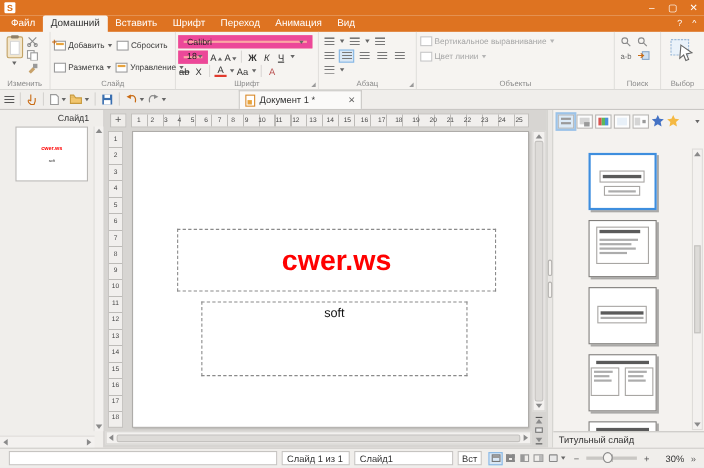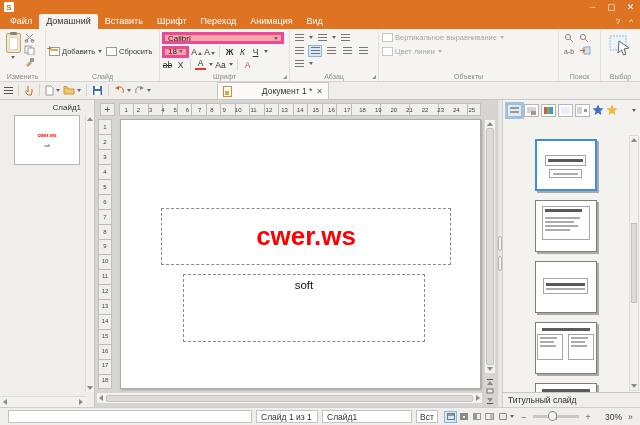--- a/index.html
+++ b/index.html
@@ -18,21 +18,21 @@
 .ribbon{height:53px;background:#F6F4F1;border-bottom:1px solid #D8D6D3;display:flex}
 .rgroup{position:relative;height:100%;border-right:1px solid #E2E0DD;padding:2px 2px 11px}
 .rglabel{position:absolute;bottom:1px;left:0;right:0;text-align:center;font-size:7px;color:#8B8B8B;white-space:nowrap}
 .launcher{position:absolute;bottom:2px;right:2px;width:0;height:0;border-left:4px solid transparent;border-bottom:4px solid #9a9a9a}
 .rrow{display:flex;align-items:center;height:13px;gap:2px}
 .rbtn{display:flex;align-items:center;gap:2px;font-size:7.5px;color:#3b3b3b;padding:0 1px;white-space:nowrap}
 .rbtn.dis{color:#A6A6A6}
 .dd{width:0;height:0;border-left:2.5px solid transparent;border-right:2.5px solid transparent;border-top:3px solid #666;margin-left:1px;flex:0 0 auto}
 .dis .dd{border-top-color:#b5b5b5}
 .ddup{width:0;height:0;border-left:2.5px solid transparent;border-right:2.5px solid transparent;border-bottom:3px solid #666}
-.combo{height:12px;background:#fca5a5;border:3px solid #ec4899;display:flex;align-items:center;justify-content:space-between;font-size:8px;padding:0 3px;color:#222}
+.combo{height:12px;background:#fca5a5;border:5px solid #ec4899;display:flex;align-items:center;justify-content:space-between;font-size:8px;padding:0 3px;color:#222}
 .chb{min-width:11px;text-align:center;font-size:8.5px;color:#333;line-height:12px}
 .b{font-weight:bold}.i{font-style:italic}.u{text-decoration:underline}.st{text-decoration:line-through}
 .redbar{display:inline-block;border-bottom:2px solid #E23B2E;line-height:9px}
 .vline{width:1px;height:11px;background:#DAD8D5;margin:0 2px}
 .clipboard{width:15px;height:20px;background:#F3E6CB;border:1px solid #C2A264;border-radius:2px;position:relative;margin:2px 3px 0 4px}
 .clipboard::before{content:"";position:absolute;top:-2px;left:3px;width:7px;height:3px;background:#8F8068;border-radius:1px}
 .clipboard::after{content:"";position:absolute;top:3px;left:2px;right:2px;bottom:2px;background:#fff;border:1px solid #d5d5d5}
 .editcol{display:flex;flex-direction:column;gap:2px;padding-top:2px}
 .slidecol{display:flex;flex-direction:column;justify-content:space-around;height:40px}
 .sic{width:11px;height:9px;border:1px solid #9a9a9a;background:#fff;position:relative;flex:0 0 auto}
@@ -43,21 +43,21 @@
 .pbtn.press{background:#D9E7F5;border-color:#86B7E4}
 .objcol{display:flex;flex-direction:column;justify-content:space-around;height:40px}
 .star{flex:0 0 auto}
 
 .toolrow{height:18px;background:#F0EEEB;border-bottom:1px solid #C9C7C4;display:flex;align-items:flex-end}
 .qbar{display:flex;align-items:center;height:18px;gap:3px;padding:0 4px}
 .qbtn{display:flex;align-items:center;gap:1px;height:14px}
 .vsep{width:1px;height:12px;background:#D5D3D0;margin:0 2px}
 .hamb{width:9px;height:7px;background:repeating-linear-gradient(to bottom,#555 0 1px,transparent 1px 3px)}
 .doctab{width:112px;height:17px;background:#FBFAF9;border:1px solid #C9C7C4;border-bottom:none;display:flex;align-items:center;gap:4px;padding:0 5px;margin-left:62px;font-size:8.5px}
-.doctab .lbl{flex:1;text-align:right;color:#333}
+.doctab .lbl{flex:1;text-align:left;color:#333}
 .dticon{width:9px;height:11px;border:1px solid #D98A2B;background:#fff;position:relative;flex:0 0 auto}
 .dticon::after{content:"";position:absolute;left:1px;bottom:1px;width:4px;height:4px;background:#E8A33D}
 .closex{color:#666;font-size:8px}
 
 .main{position:absolute;top:100px;left:0;width:640px;height:307px;background:#D7D5D2}
 .leftpanel{position:absolute;left:0;top:0;width:95px;height:307px;background:#F0EEEB;border-right:1px solid #C8C6C3}
 .ptabs{display:flex;height:15px;background:#E6E4E1;border-bottom:1px solid #C8C6C3}
 .ptab{flex:1;text-align:center;font-size:8.5px;line-height:14px;color:#444}
 .ptab.active{background:#F7F6F4;font-weight:bold;border-right:1px solid #C8C6C3;border-bottom:1px solid #F7F6F4}
 .pcap{text-align:right;padding:3px 13px 2px 0;font-size:8px;color:#333}
@@ -192,20 +192,32 @@
           <span class="rbtn" style="width:55px">
             <span class="sic orange">
                 <span class="plus">+</span>
               </span>
             <span>Добавить</span>
               <i class="dd"></i>
           </span>
           <span class="rbtn">
             <span class="sic"></span>
             <span>Сбросить</span>
+          </span>
+        </div>
+        <div class="rrow">
+          <span class="rbtn" style="width:55px">
+            <span class="sic"></span>
+            <span>Разметка</span>
+              <i class="dd"></i>
+          </span>
+          <span class="rbtn">
+            <span class="sic orange"></span>
+            <span>Управление</span>
+              <i class="dd"></i>
           </span>
         </div>
       </div>
       <div class="rglabel">Слайд</div>
     </div>
 
     <div class="rgroup" style="width:130px">
       <div class="rrow" style="height:14px">
         <div class="combo" style="width:122px">
           <span>Calibri</span>

